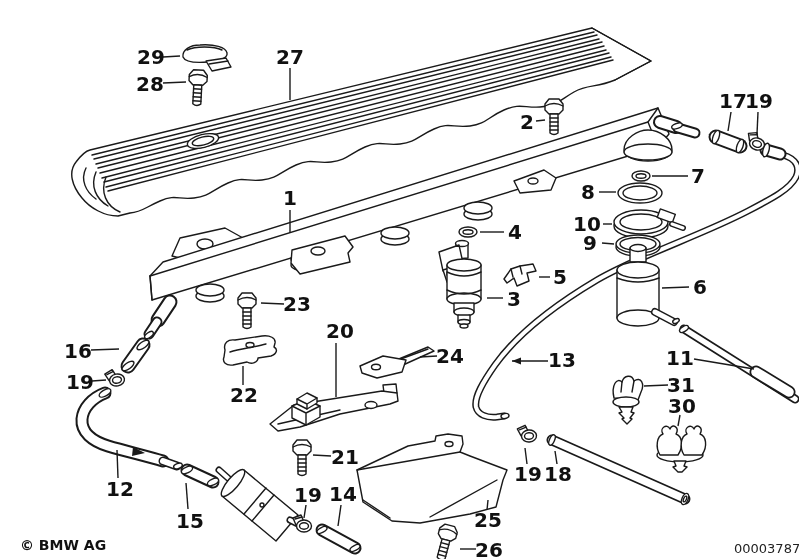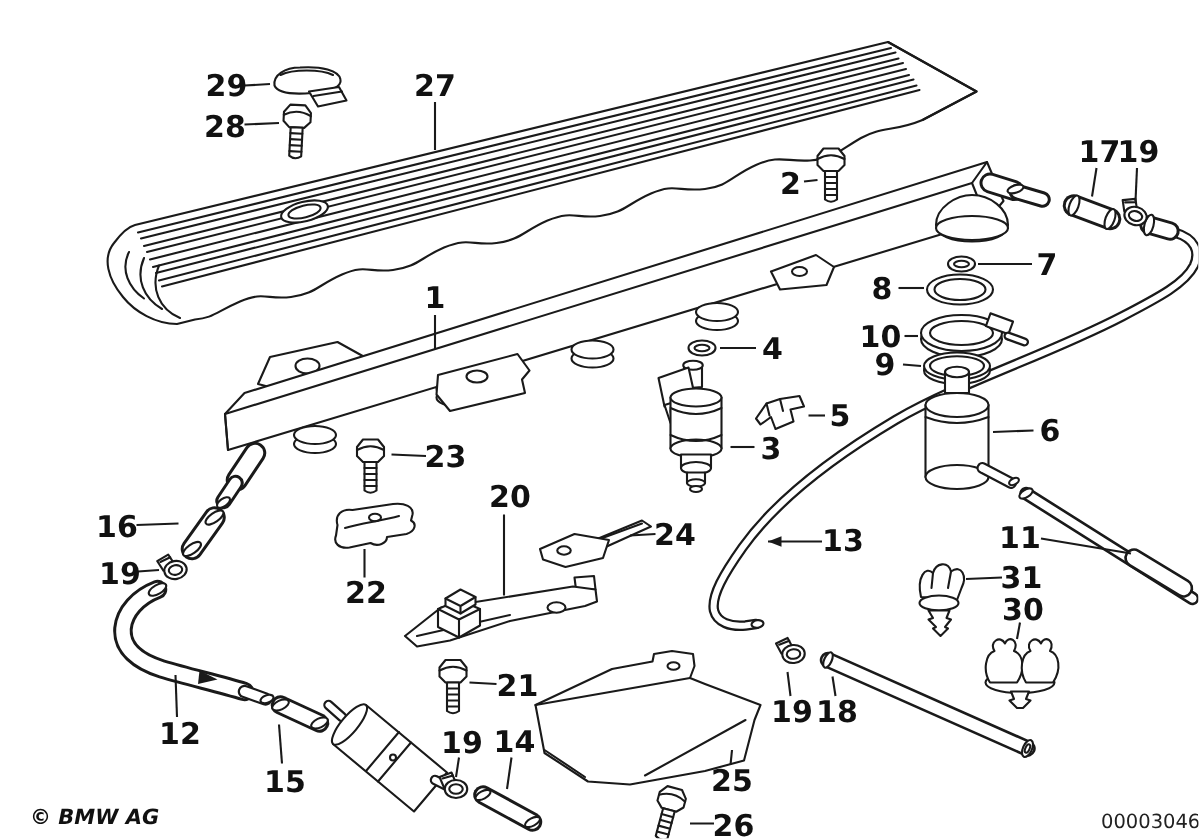--- a/index.html
+++ b/index.html
@@ -9,21 +9,21 @@
   svg{display:block}
   .ln{fill:none;stroke:#1a1a1a;stroke-width:1.4;stroke-linejoin:round;stroke-linecap:round}
   .fw{fill:#ffffff;stroke:#1a1a1a;stroke-width:1.4;stroke-linejoin:round}
   .fb{fill:#1a1a1a;stroke:none}
   .to{stroke:#1a1a1a;fill:none;stroke-linecap:round}
   .ti{stroke:#ffffff;fill:none;stroke-linecap:round}
   .leader{fill:none;stroke:#1a1a1a;stroke-width:1.4}
   .leader-arrow{fill:#1a1a1a;stroke:none}
   .callout-num{font-family:"DejaVu Sans",sans-serif;font-weight:700;font-size:20px;
                fill:#111;text-anchor:middle;cursor:pointer}
-  .copyright{position:absolute;left:20px;top:537px;font-size:14px;font-weight:700;color:#111;font-style:italic;}
+  .copyright{position:absolute;left:20px;top:537px;font-size:14px;font-weight:700;color:#111;}
   .diagram-number{position:absolute;left:734px;top:541px;font-size:13px;color:#222;}
 </style>
 </head>
 <body>
 
 <div class="stage">
 <svg id="diagram-svg" width="799" height="559" viewBox="0 0 799 559" xmlns="http://www.w3.org/2000/svg">
 
   <defs>
     <g id="boltG">
@@ -459,14 +459,14 @@
           <text x="528" y="474" dy="0.36em" class="callout-num">19</text>
         </g>
         <g>
           <polyline points="557,464 555,451" class="leader"></polyline>
           <text x="558" y="474" dy="0.36em" class="callout-num">18</text>
         </g>
       </g>
 </svg>
 
 <div class="copyright">© BMW AG</div>
-<div class="diagram-number">00003046</div>
+<div class="diagram-number">00003787</div>
 </div>
 
 </body></html>

